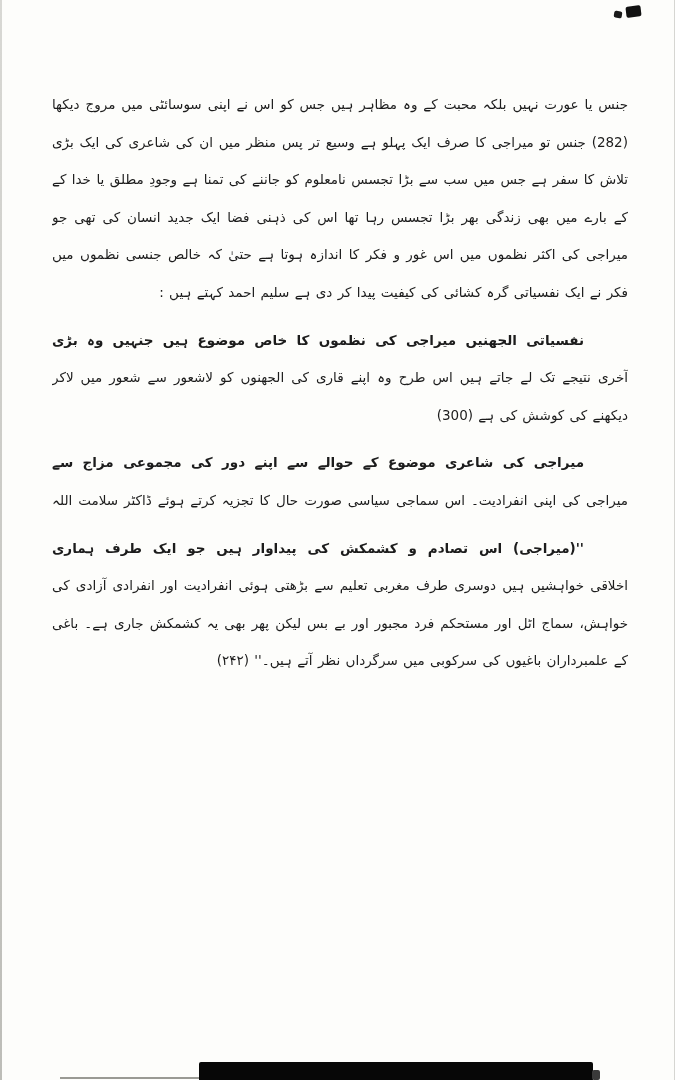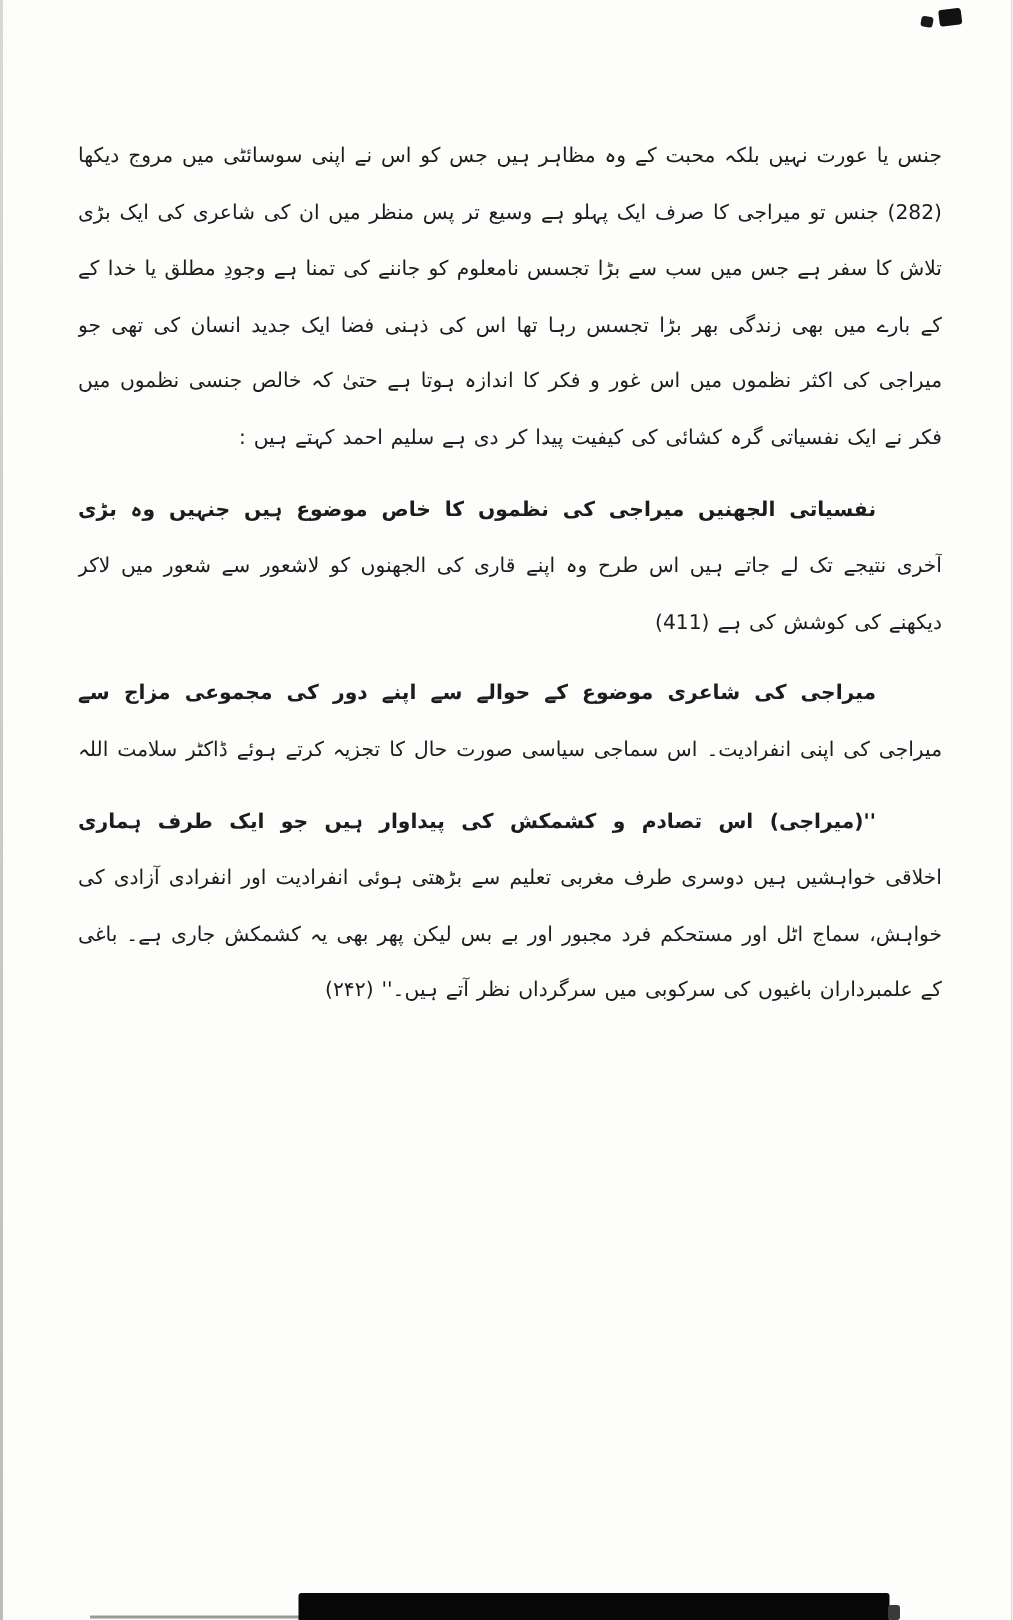--- a/index.html
+++ b/index.html
@@ -90,21 +90,21 @@
         <div class="line">جنس یا عورت نہیں بلکہ محبت کے وہ مظاہر ہیں جس کو اس نے اپنی سوسائٹی میں مروج دیکھا ہے۔</div>
         <div class="line">(282) جنس تو میراجی کا صرف ایک پہلو ہے وسیع تر پس منظر میں ان کی شاعری کی ایک بڑی</div>
         <div class="line">تلاش کا سفر ہے جس میں سب سے بڑا تجسس نامعلوم کو جاننے کی تمنا ہے وجودِ مطلق یا خدا کے تصور</div>
         <div class="line">کے بارے میں بھی زندگی بھر بڑا تجسس رہا تھا اس کی ذہنی فضا ایک جدید انسان کی تھی جو حیات و</div>
         <div class="line">میراجی کی اکثر نظموں میں اس غور و فکر کا اندازہ ہوتا ہے حتیٰ کہ خالص جنسی نظموں میں بھی اس غور و</div>
         <div class="line last">فکر نے ایک نفسیاتی گرہ کشائی کی کیفیت پیدا کر دی ہے سلیم احمد کہتے ہیں :</div>
       </div>
       <div class="para">
         <div class="line first-indent">نفسیاتی الجھنیں میراجی کی نظموں کا خاص موضوع ہیں جنہیں وہ بڑی فنکاری سے ان کے</div>
         <div class="line">آخری نتیجے تک لے جاتے ہیں اس طرح وہ اپنے قاری کی الجھنوں کو لاشعور سے شعور میں لاکر</div>
-        <div class="line last">دیکھنے کی کوشش کی ہے (411)</div>
+        <div class="line last">دیکھنے کی کوشش کی ہے (300)</div>
       </div>
       <div class="para">
         <div class="line first-indent">میراجی کی شاعری موضوع کے حوالے سے اپنے دور کی مجموعی مزاج سے خاصی مختلف تھی اس</div>
         <div class="line">میراجی کی اپنی انفرادیت۔ اس سماجی سیاسی صورت حال کا تجزیہ کرتے ہوئے ڈاکٹر سلامت اللہ</div>
       </div>
       <div class="para">
         <div class="line first-indent">''(میراجی) اس تصادم و کشمکش کی پیداوار ہیں جو ایک طرف ہماری انفرادی آزادی اور سماجی و</div>
         <div class="line">اخلاقی خواہشیں ہیں دوسری طرف مغربی تعلیم سے بڑھتی ہوئی انفرادیت اور انفرادی آزادی کی</div>
         <div class="line">خواہش، سماج اٹل اور مستحکم فرد مجبور اور بے بس لیکن پھر بھی یہ کشمکش جاری ہے۔ باغی فرد اس سماج کو</div>
         <div class="line last">کے علمبرداران باغیوں کی سرکوبی میں سرگرداں نظر آتے ہیں۔'' (۲۴۲)</div>

